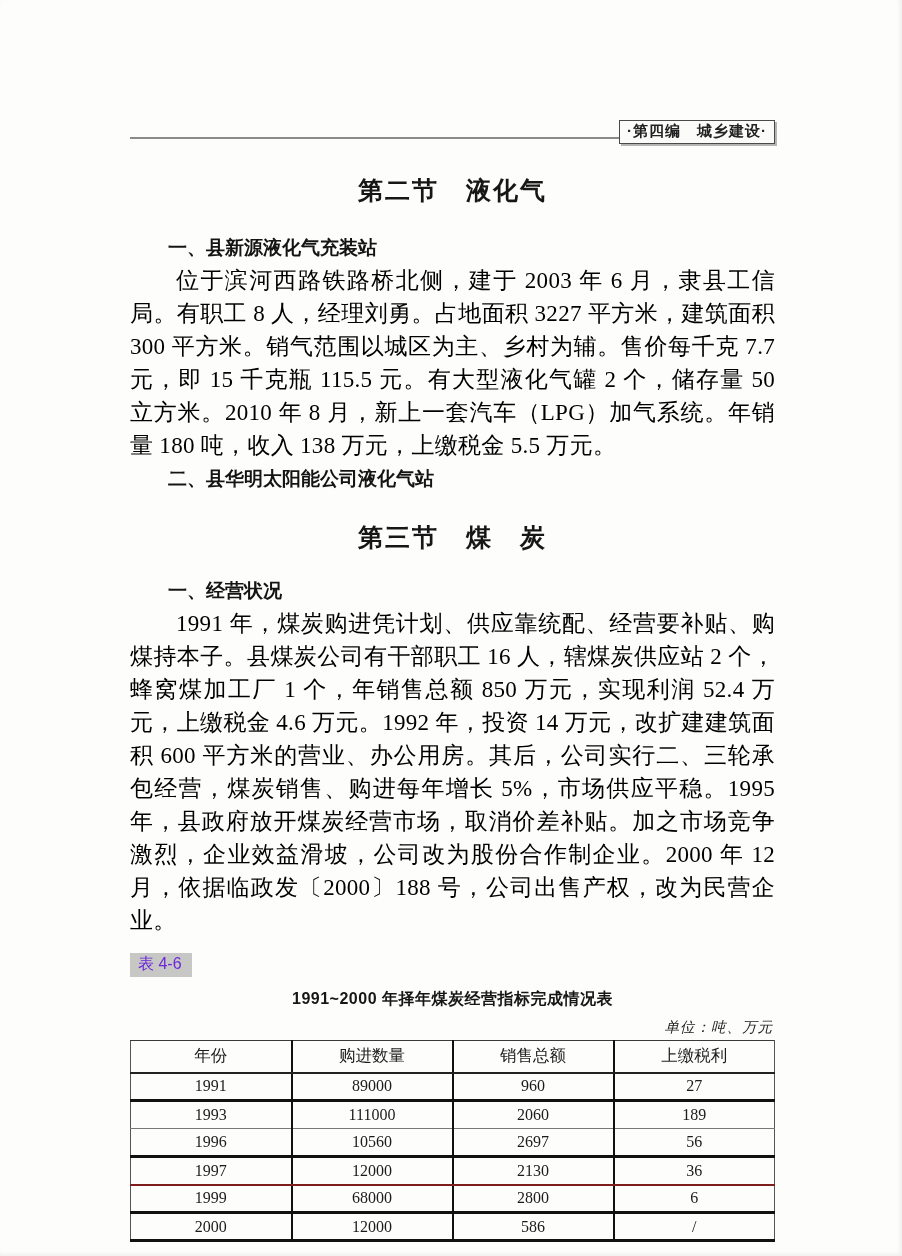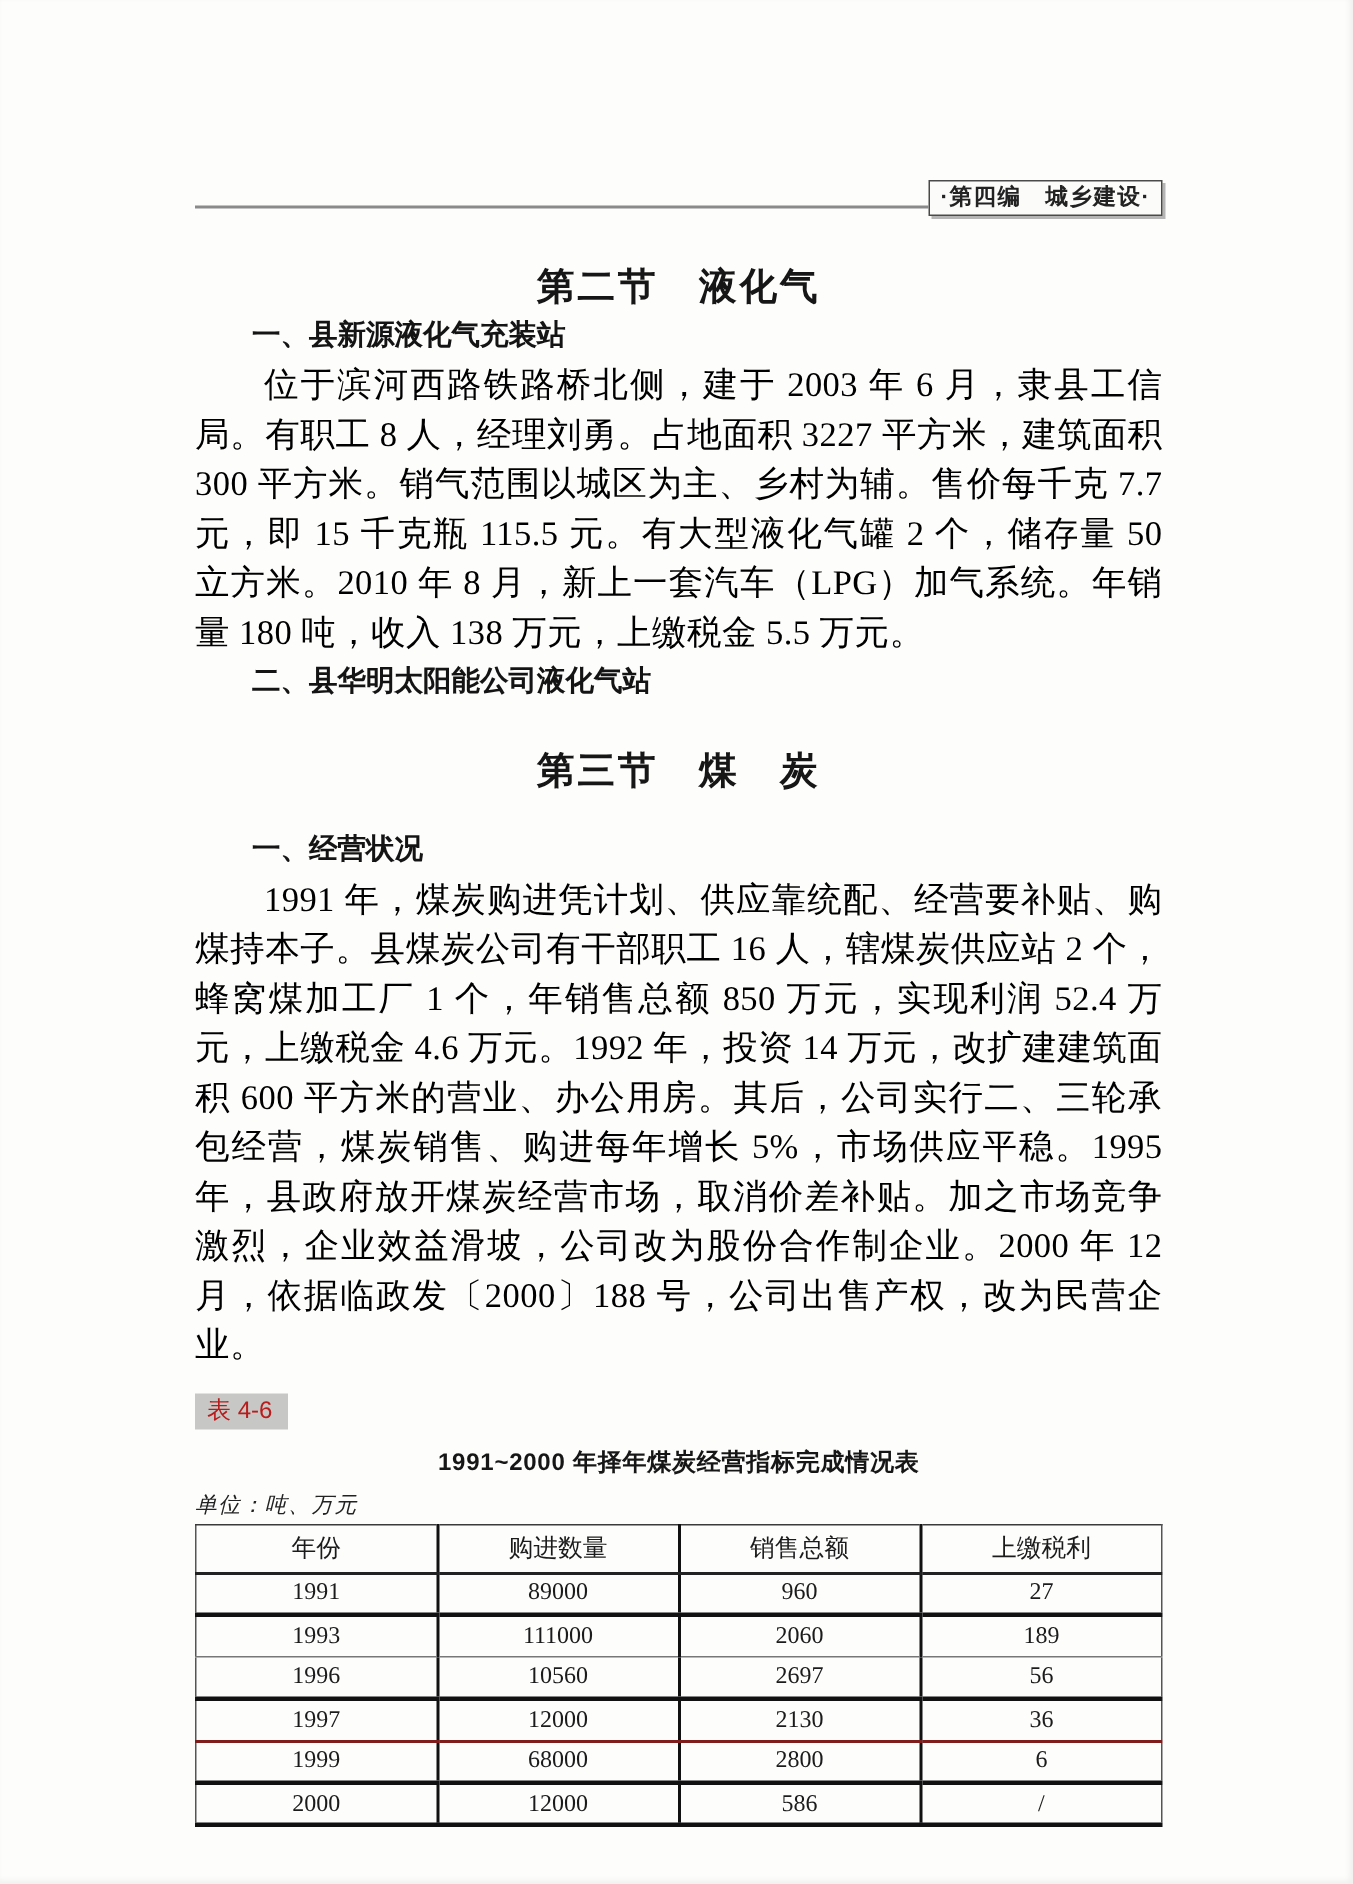--- a/index.html
+++ b/index.html
@@ -28,21 +28,21 @@
     font-weight:bold; font-size:15px; letter-spacing:1px;
     color:#222; white-space:nowrap;
   }
 
   .section-title {
     text-align:center;
     font-family:"Liberation Sans","DejaVu Sans",sans-serif;
     font-weight:bold; font-size:25px; letter-spacing:2px;
     color:#161616;
   }
-  .title-1 { margin-top:30px; }
+  .title-1 { margin-top:30px; margin-bottom:24px; }
   .title-2 { margin-top:26px; margin-bottom:20px; }
 
   .sub-heading {
     font-family:"Liberation Sans","DejaVu Sans",sans-serif;
     font-weight:bold; font-size:19px;
     text-indent:2em; line-height:33px;
     color:#141414;
   }
   .body-para {
     font-size:23px; line-height:33px;
@@ -51,30 +51,30 @@
     letter-spacing:.3px;
   }
 
   
   .table-block { margin-top:16px; }
   .table-label {
     display:inline-block;
     background:#c7c7c5;
     padding:1px 10px 2px 8px;
     font-family:"Liberation Sans","DejaVu Sans",sans-serif;
-    font-size:16px; color:#b91c1c;
+    font-size:16px; color:#6d28d9;
   }
   .table-title {
     text-align:center;
     font-family:"Liberation Sans","DejaVu Sans",sans-serif;
     font-weight:bold; font-size:16px; letter-spacing:.5px;
     margin-top:12px; color:#161616;
   }
   .table-unit {
-    text-align:left;
+    text-align:right;
     font-style:italic;
     font-size:14.5px; letter-spacing:1px;
     margin:8px 2px 3px 0; color:#222;
   }
   table.coal {
     width:100%; border-collapse:collapse; table-layout:fixed;
     border-top:1px solid #3a3a3a;
     border-left:1px solid #555;
     border-right:1px solid #555;
     border-bottom:3px solid #111;

